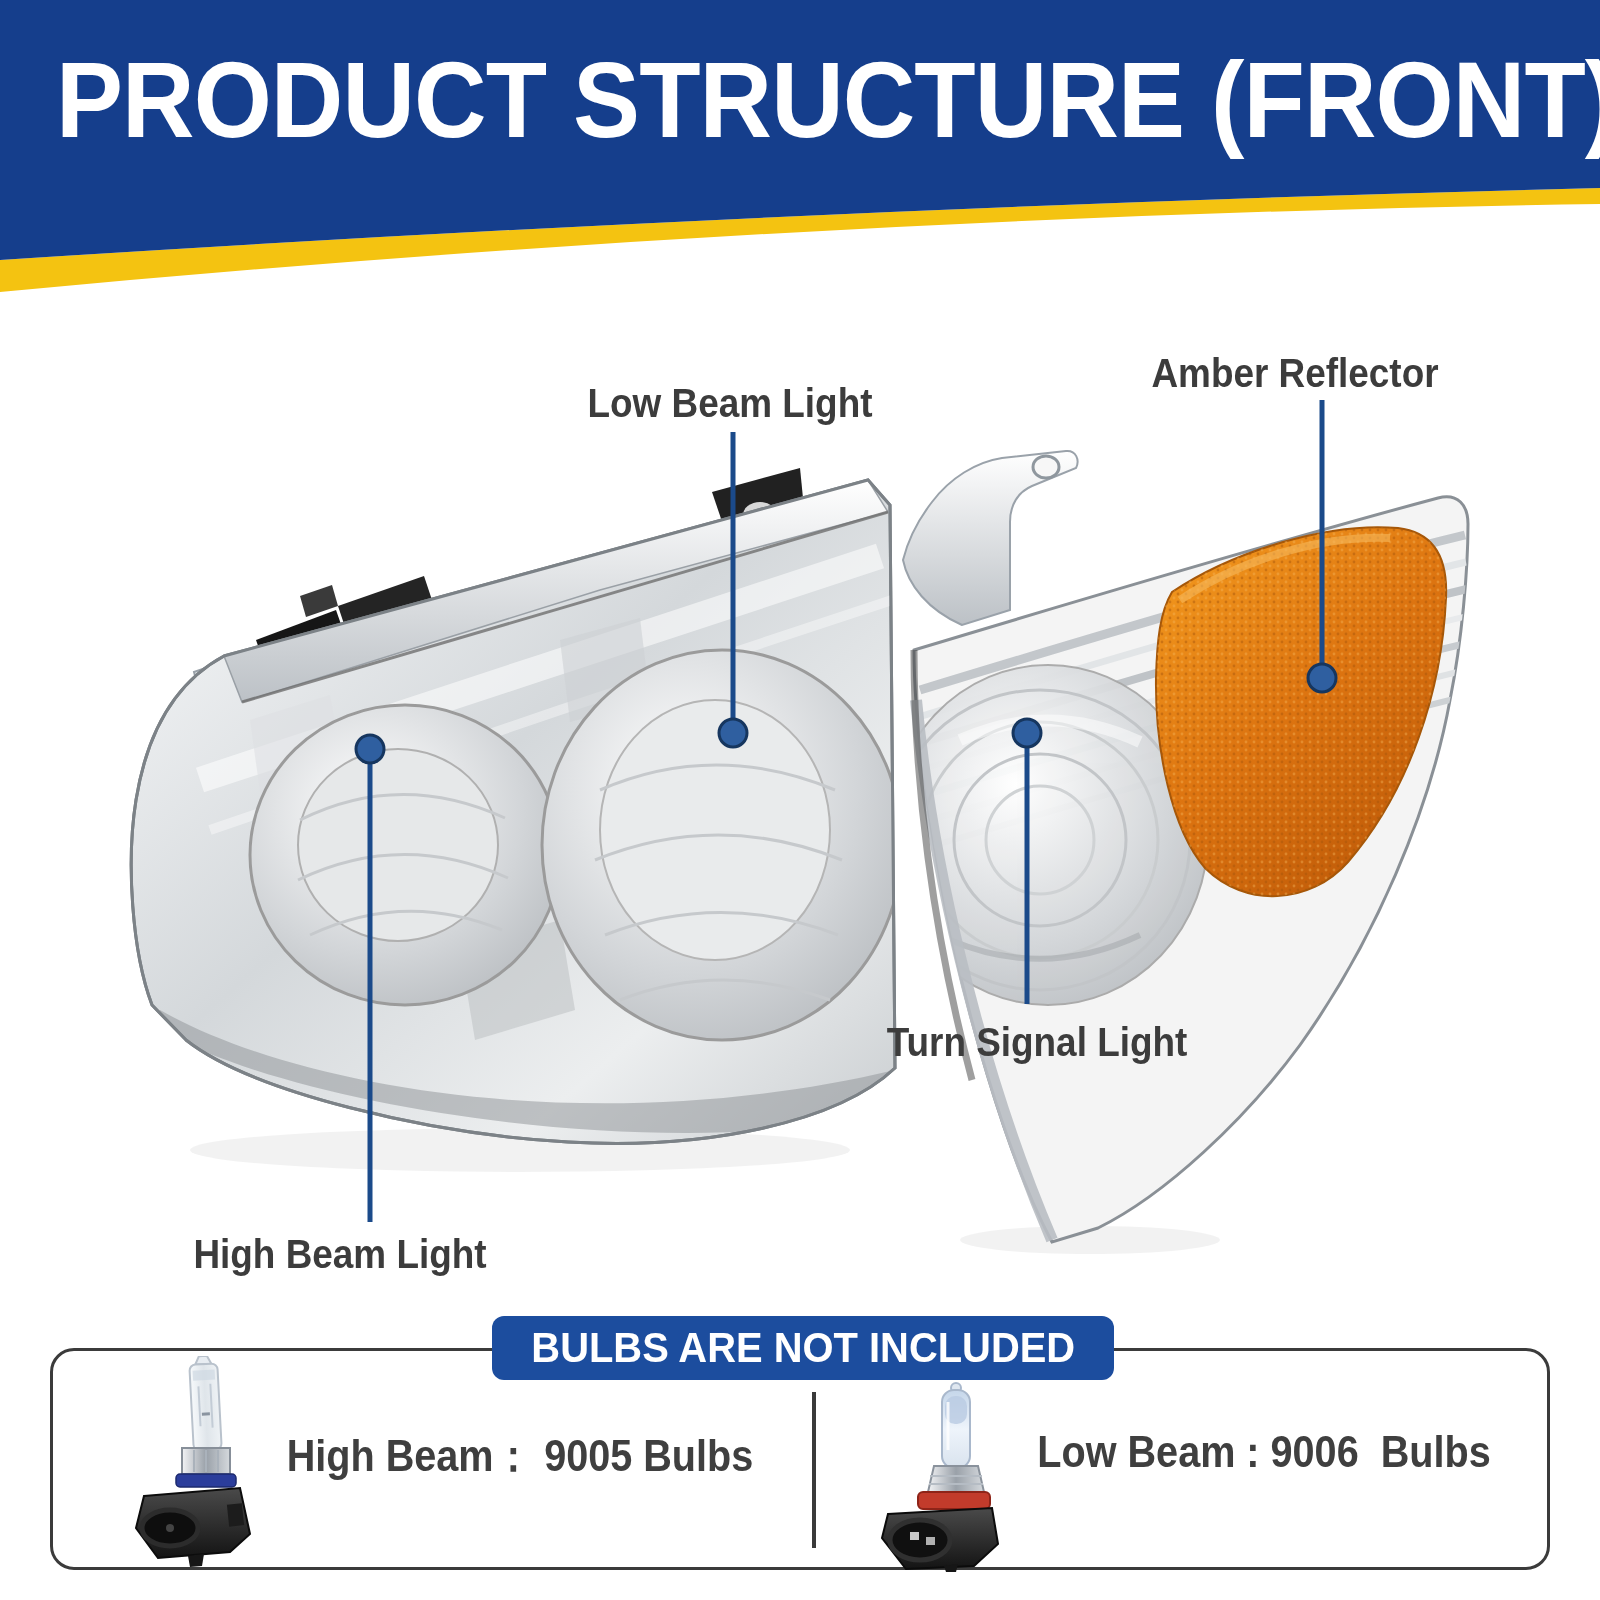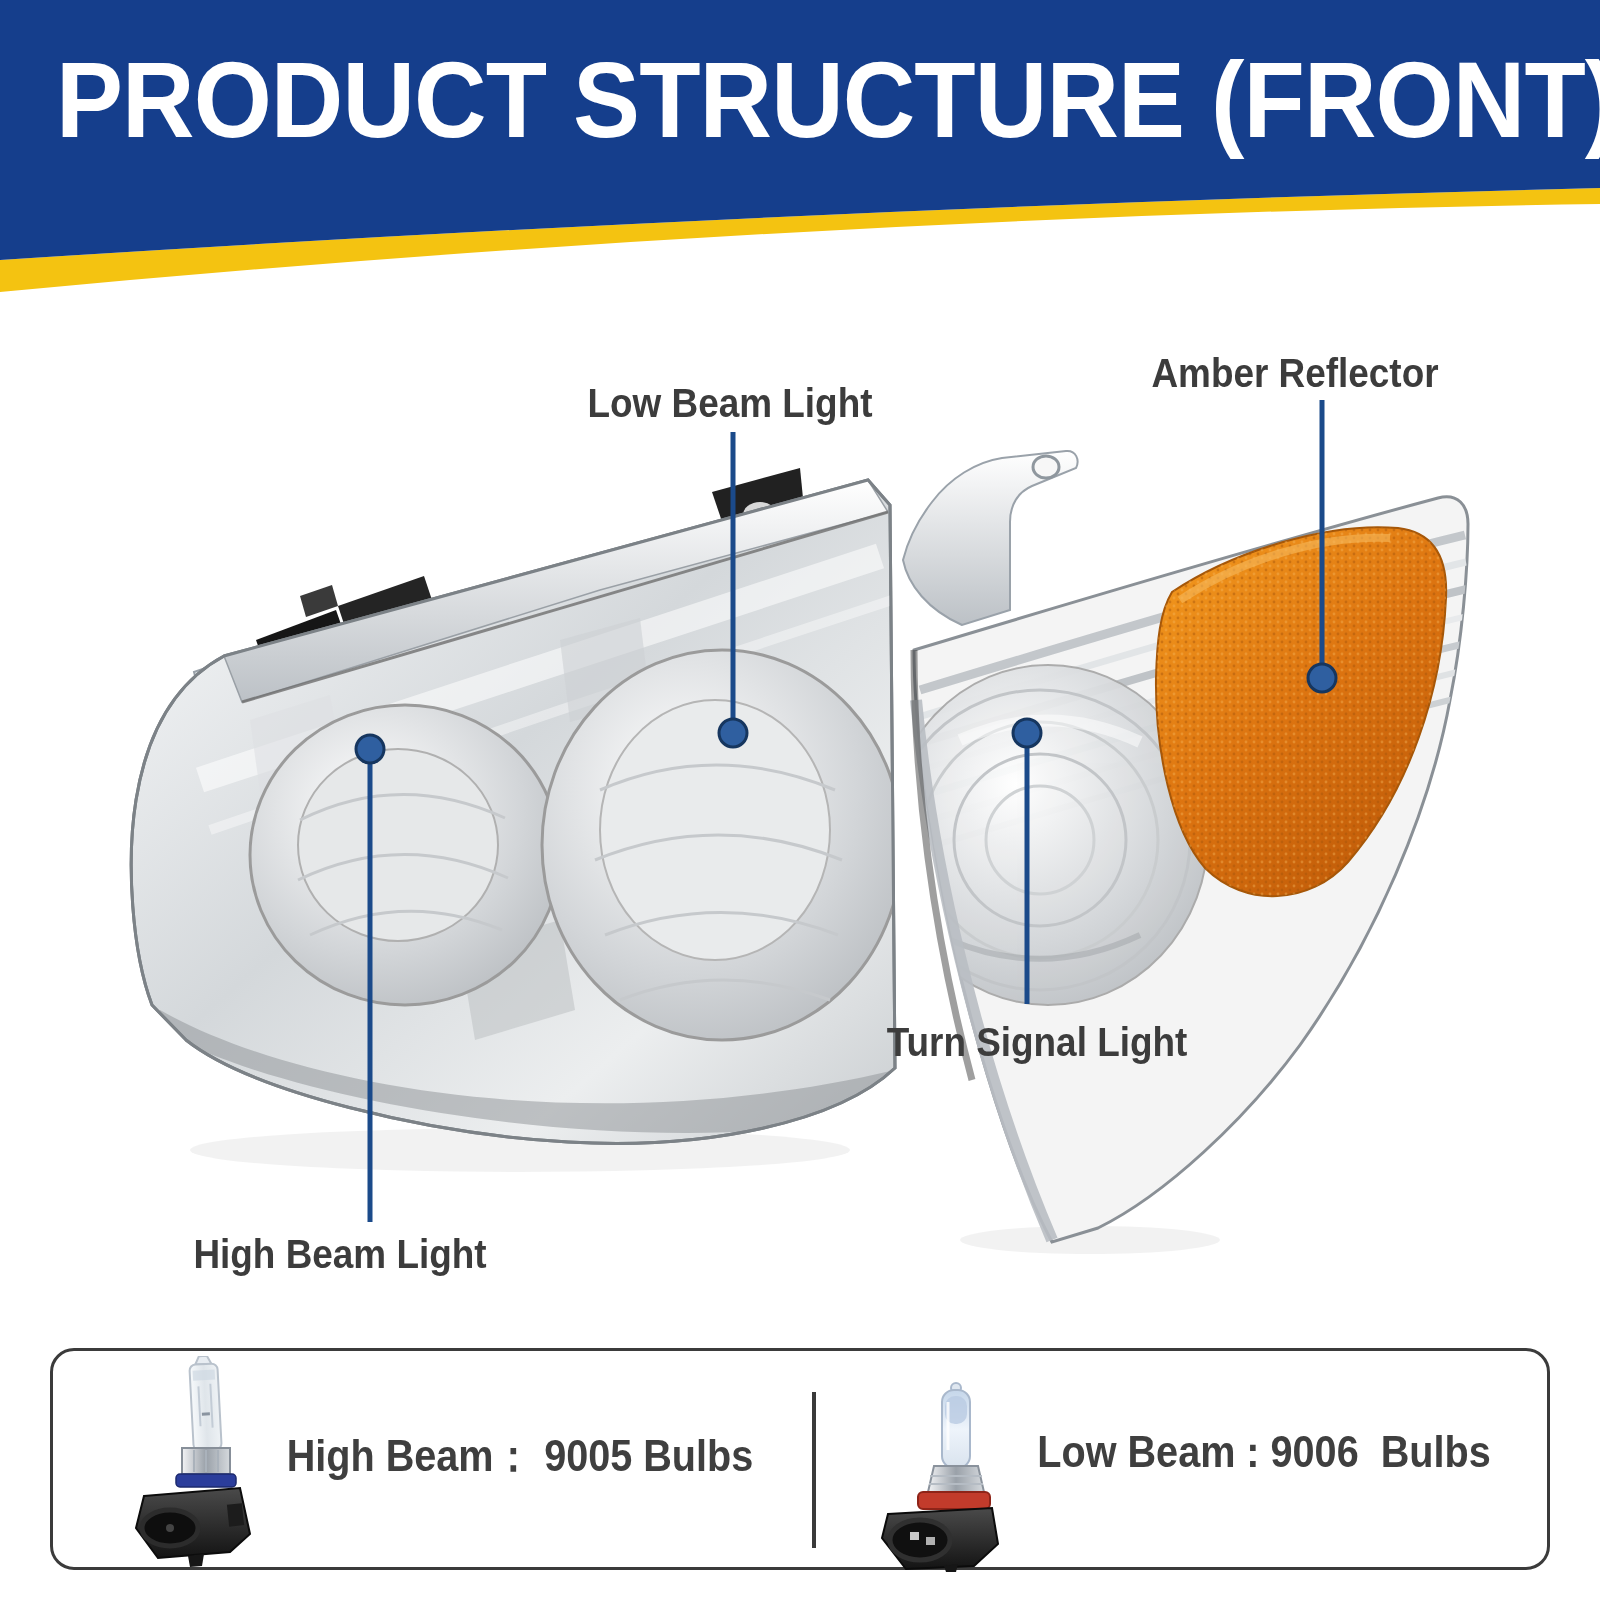--- a/index.html
+++ b/index.html
@@ -185,20 +185,23 @@
       <circle cx="370" cy="749" r="14"></circle>
     </g>
   </svg>
 
   <div class="callout callout-low-beam">Low Beam Light</div>
   <div class="callout callout-amber">Amber Reflector</div>
   <div class="callout callout-turn">Turn Signal Light</div>
   <div class="callout callout-high">High Beam Light</div>
 
   <div class="panel"></div>
+  <div class="ribbon">
+    <span class="ribbon-text">BULBS ARE NOT INCLUDED</span>
+  </div>
   <div class="panel-divider"></div>
 
   <svg class="bulb-svg bulb-left" viewBox="0 0 150 212" aria-hidden="true">
     <defs>
       <linearGradient id="glassGrad" x1="0" y1="0" x2="1" y2="0">
         <stop offset="0" stop-color="#f7fafc"></stop>
           <stop offset="0.5" stop-color="#dfe5ea"></stop>
           <stop offset="1" stop-color="#eef2f5"></stop>
       </linearGradient>
       <linearGradient id="metalGrad" x1="0" y1="0" x2="1" y2="0">

